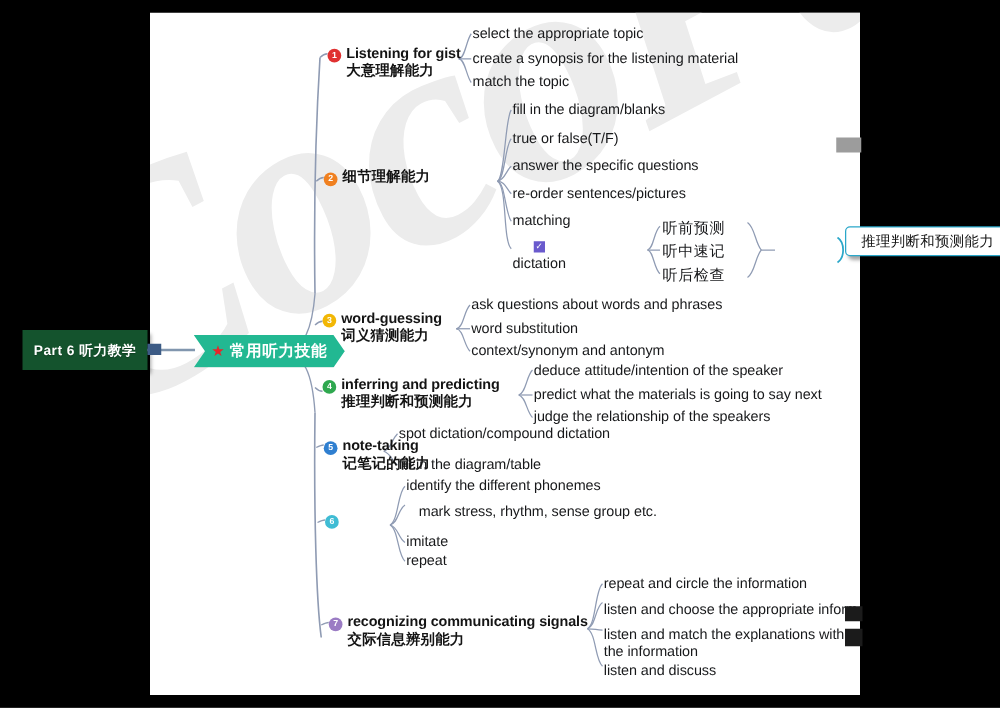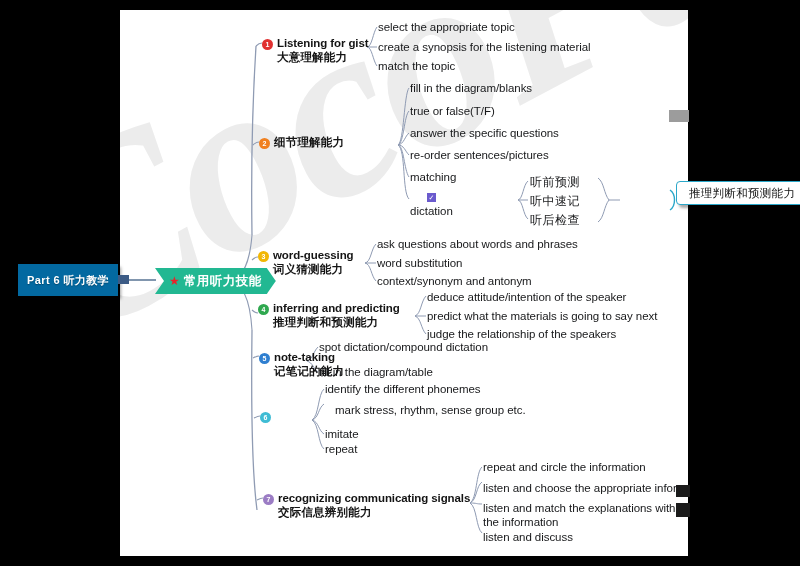--- a/index.html
+++ b/index.html
@@ -39,21 +39,21 @@
     white-space: nowrap;
     user-select: none;
     pointer-events: none;
   }
 
   
   .root-node {
     position: absolute;
     left: 18px; top: 264px;
     width: 100px; height: 32px;
-    background: #0369a1;
+    background: #14532d;
     display: flex; align-items: center; justify-content: center;
     box-shadow: 3px 3px 3px rgba(0,0,0,0.35);
   }
   .root-node span {
     color: #ffffff;
     font-size: 11px;
     font-weight: 700;
     letter-spacing: .4px;
     text-shadow: 0 1px 1px rgba(0,0,0,.3);
     white-space: nowrap;

